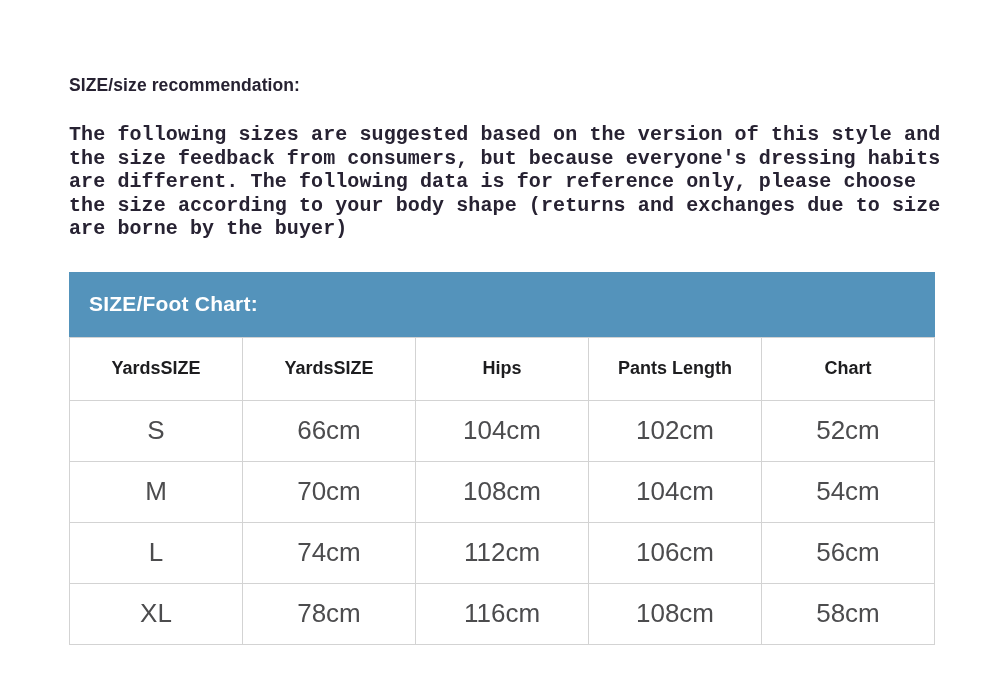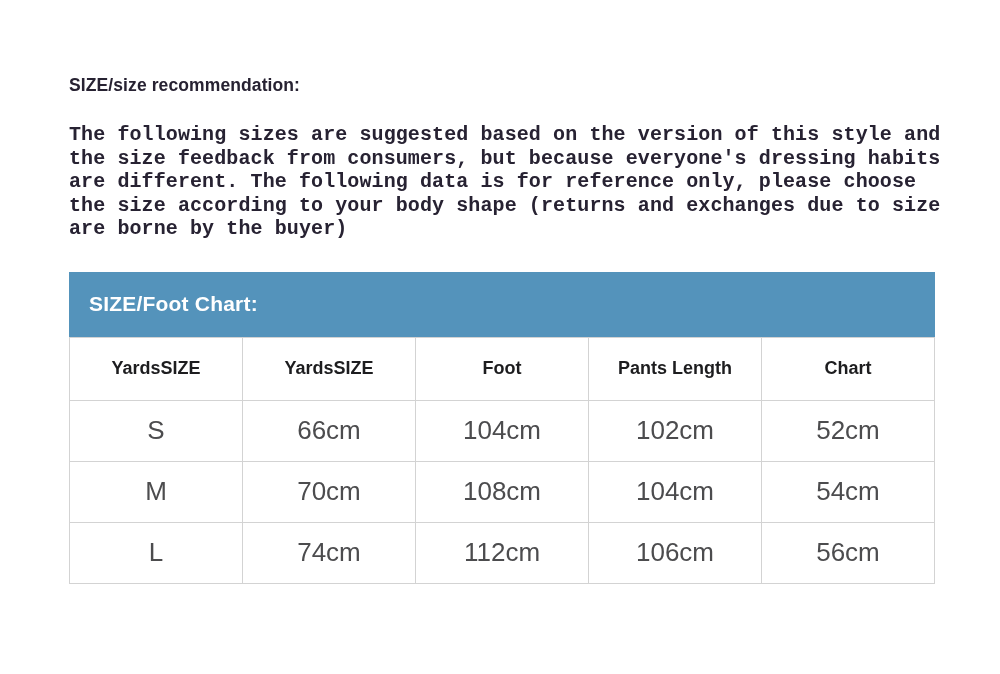--- a/index.html
+++ b/index.html
@@ -86,21 +86,21 @@
 
     <div class="chart-title-bar">
       <span>SIZE/Foot Chart:</span>
     </div>
 
     <table class="size-table">
       <thead>
         <tr>
           <th>YardsSIZE</th>
           <th>YardsSIZE</th>
-          <th>Foot</th>
+          <th>Hips</th>
           <th>Pants Length</th>
           <th>Chart</th>
         </tr>
       </thead>
       <tbody>
         <tr>
           <td>S</td>
           <td>66cm</td>
           <td>104cm</td>
           <td>102cm</td>
@@ -113,17 +113,24 @@
           <td>104cm</td>
           <td>54cm</td>
         </tr>
         <tr>
           <td>L</td>
           <td>74cm</td>
           <td>112cm</td>
           <td>106cm</td>
           <td>56cm</td>
         </tr>
+        <tr>
+          <td>XL</td>
+          <td>78cm</td>
+          <td>116cm</td>
+          <td>108cm</td>
+          <td>58cm</td>
+        </tr>
       </tbody>
     </table>
 
   </div>
 </div>
 
 </body></html>

